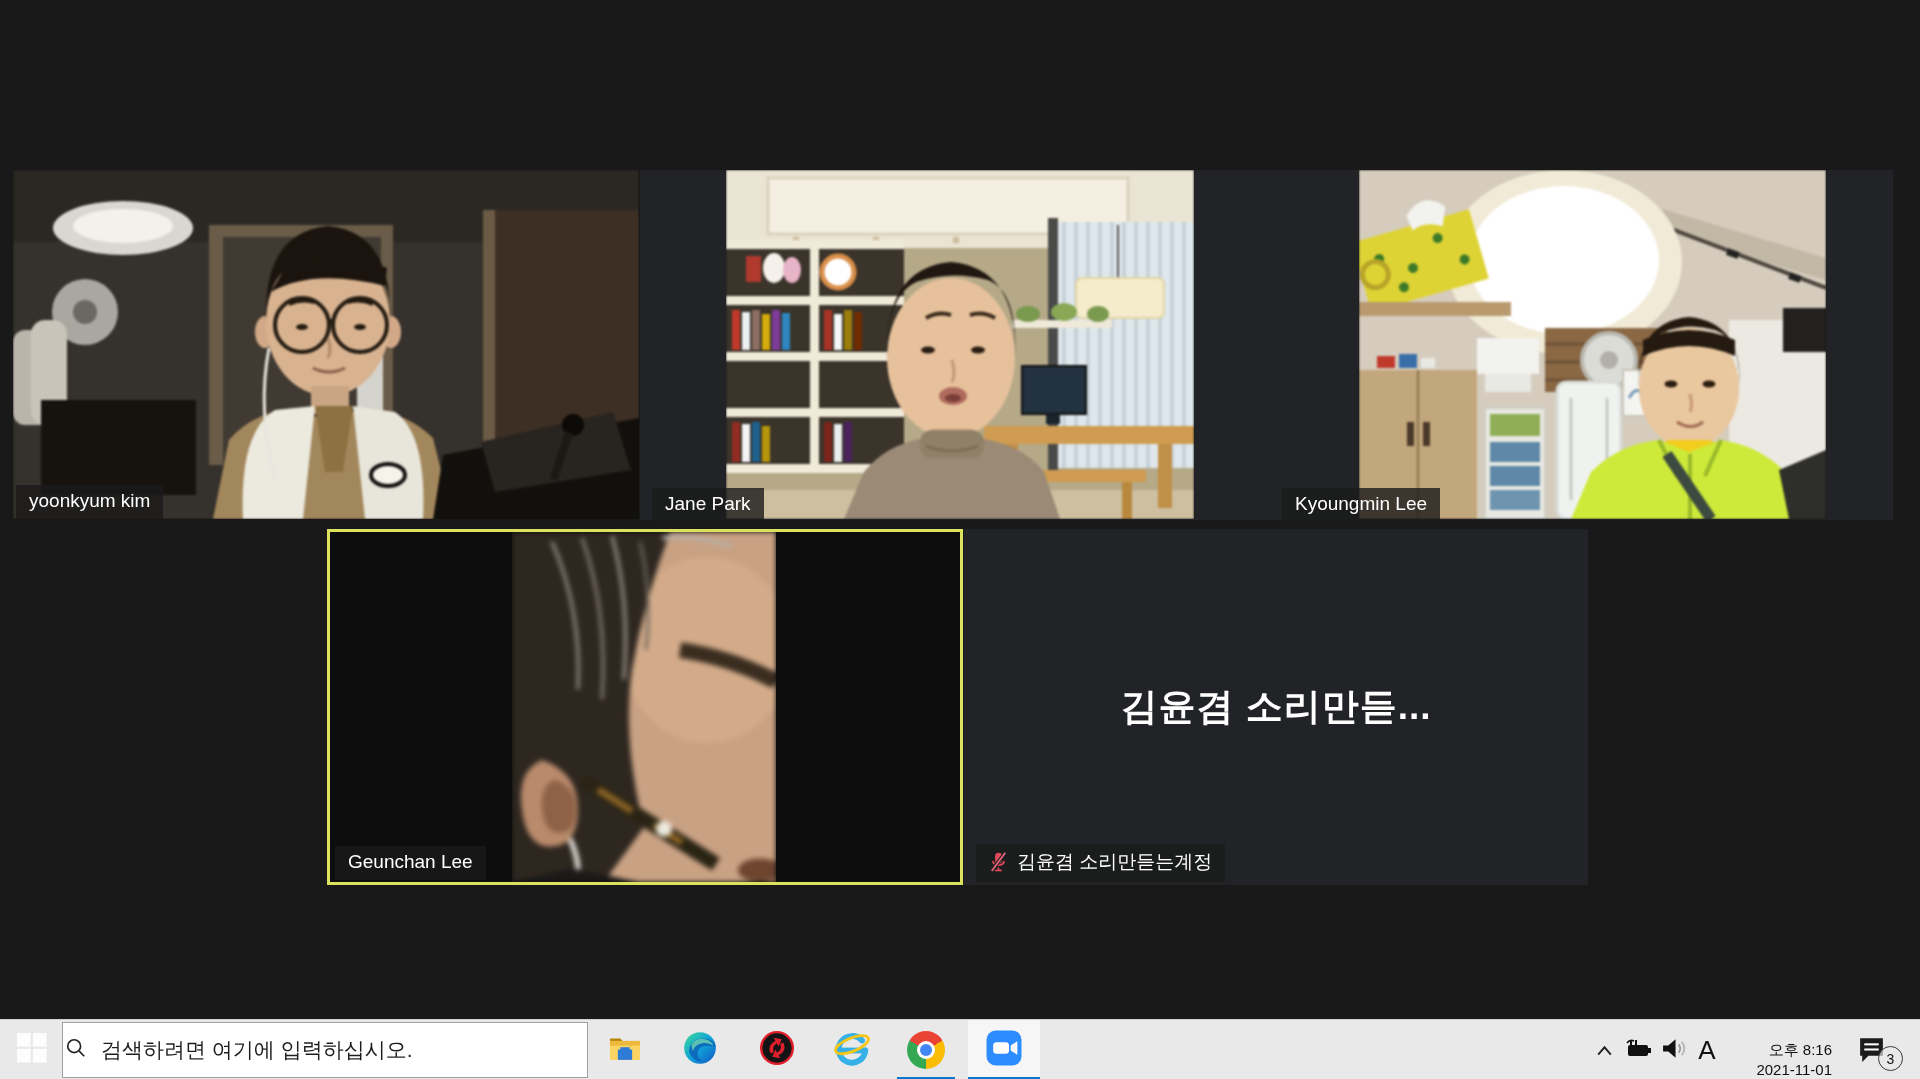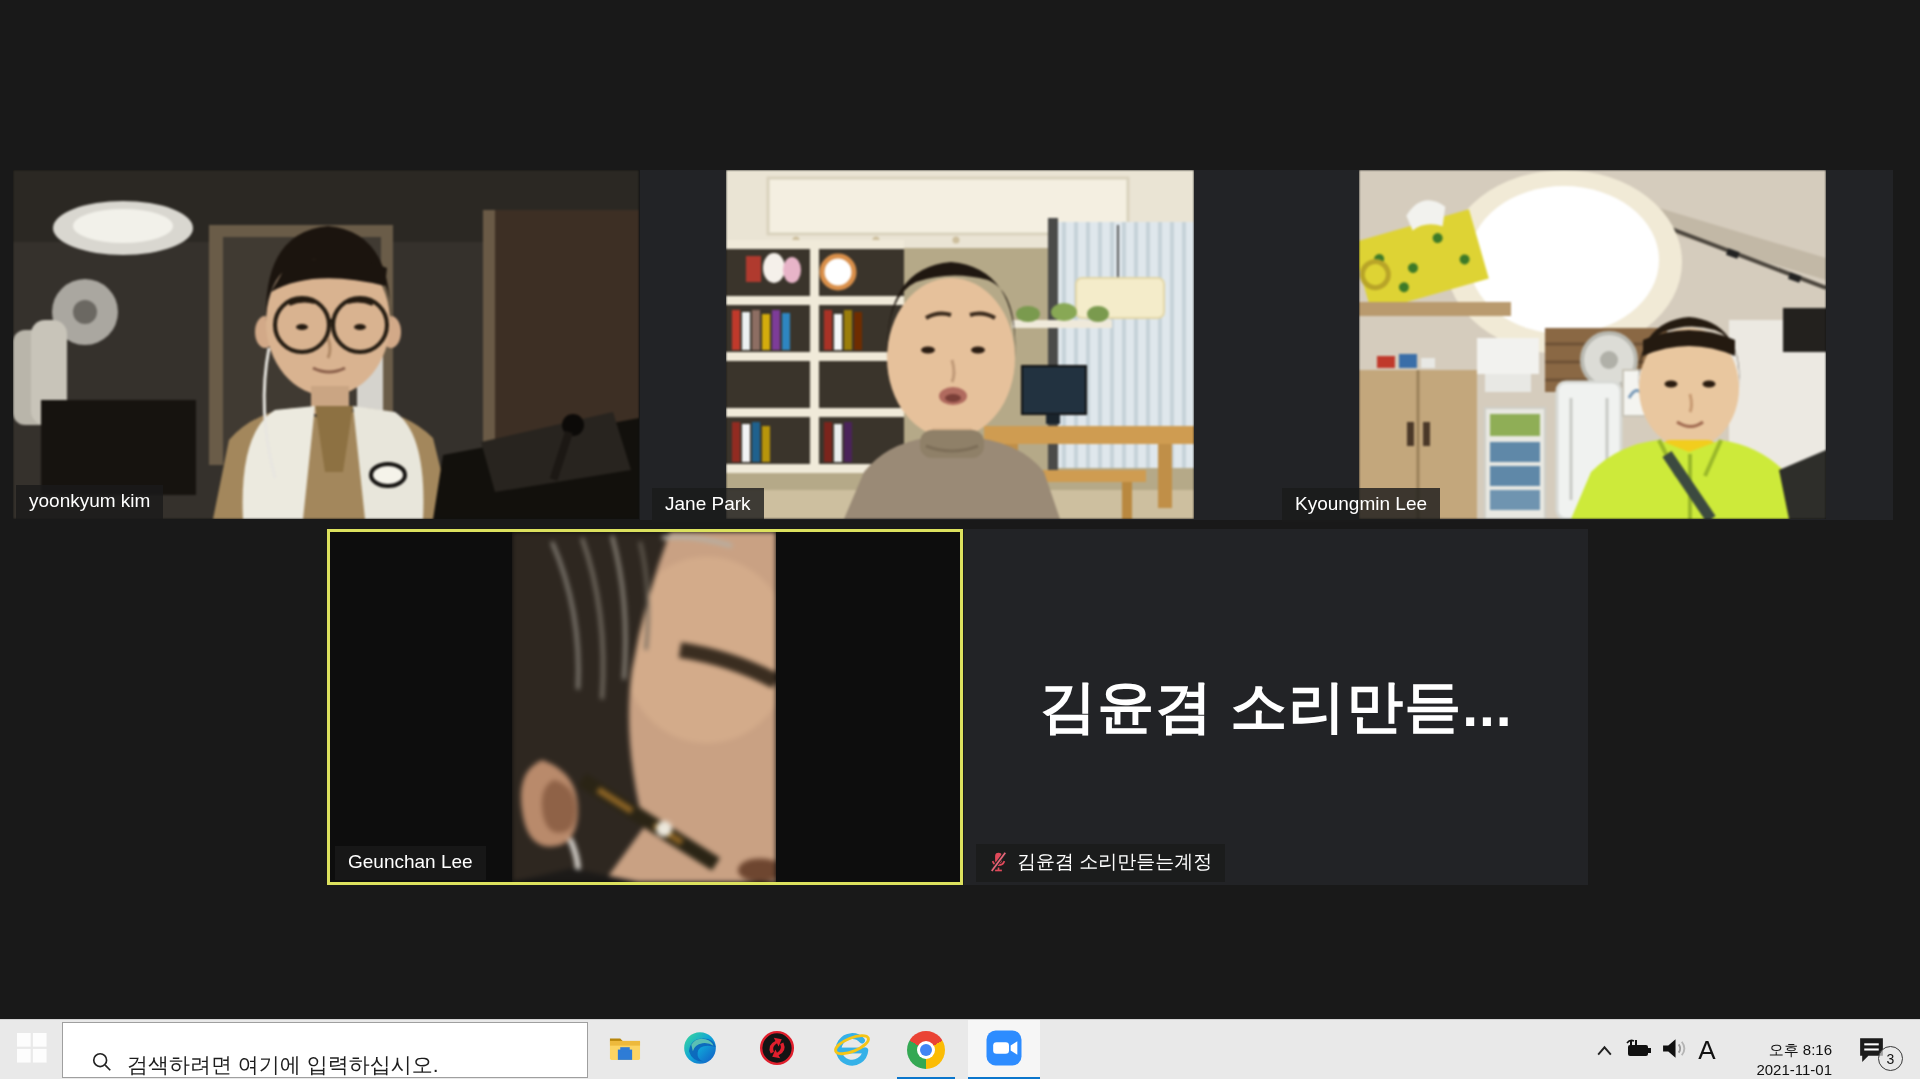--- a/index.html
+++ b/index.html
@@ -24,30 +24,30 @@
   .softer{ filter:blur(2.5px); }
 
   .name-tag { position:absolute; bottom:0; display:flex; align-items:center; gap:9px;
               background:rgba(26,26,26,0.80); color:#ffffff; font-size:19px;
               padding:5px 13px 7px 13px; white-space:nowrap; z-index:5; }
 
   .active-tile { border:3px solid #dce15e; background:#0d0d0d; }
   .strip { position:absolute; top:0; height:100%; overflow:hidden; }
 
   .bigname-tile { background:#222326; display:flex; align-items:center; justify-content:center; }
-  .bigname { color:#ffffff; font-size:57px; font-weight:bold; letter-spacing:1px; }
+  .bigname { color:#ffffff; font-size:37px; font-weight:bold; letter-spacing:1px; }
 
   
   .taskbar { position:absolute; bottom:0; left:0; width:1920px; height:60px;
              background:#e9e9e9; border-top:1px solid #d2d2d2; }
   .start-btn { position:absolute; left:8px; top:0; width:48px; height:60px;
                display:flex; align-items:center; justify-content:center; }
   .search-box { position:absolute; left:62px; top:2px; width:526px; height:56px;
                 background:#ffffff; border:1px solid #9f9f9f; display:flex;
-                align-items:flex-end; padding-left:28px; gap:14px; }
+                align-items:center; padding-left:2px; gap:14px; }
   .search-box input { border:none; outline:none; flex:1; font-size:21px; color:#111;
                       font-family:"Liberation Sans","DejaVu Sans",sans-serif; background:transparent; }
   .search-box input::placeholder { color:#1d1d1d; opacity:1; }
 
   .tb-btn { position:absolute; top:0; width:72px; height:60px;
             display:flex; align-items:center; justify-content:center; }
   .tb-btn.running::after { content:""; position:absolute; bottom:0; left:7px; right:7px;
                            height:3px; background:#0b76cc; }
   .tb-btn.active-app { background:#f6f6f6; }
   .tb-btn.active-app::after { left:0; right:0; }

